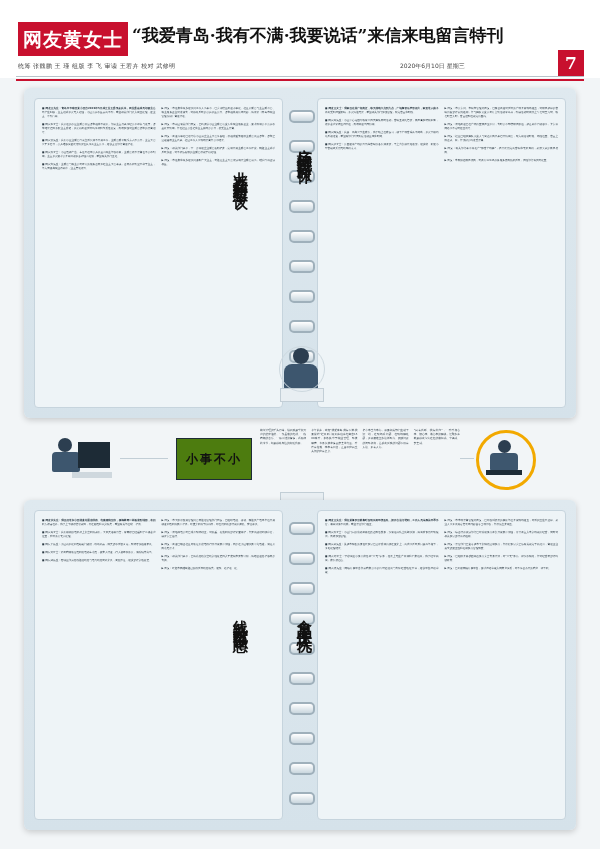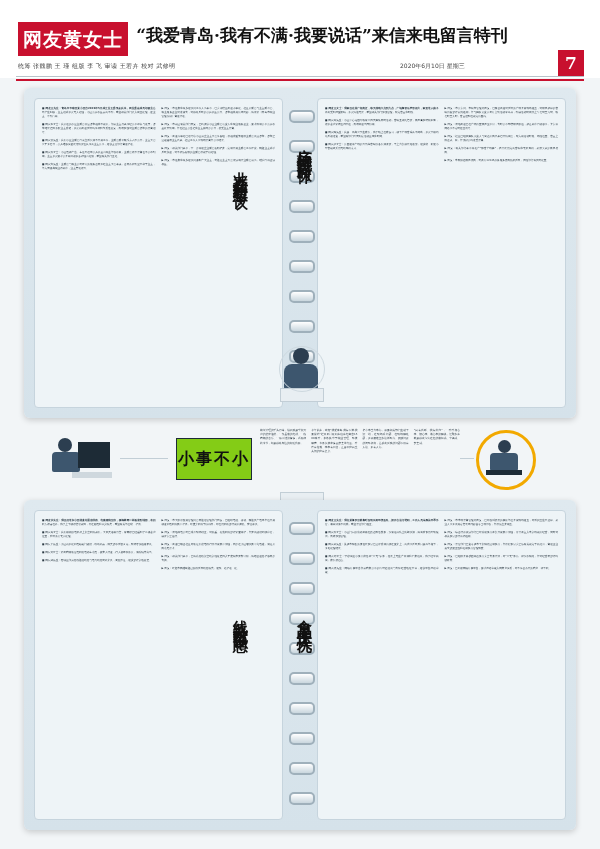--- a/index.html
+++ b/index.html
@@ -24,21 +24,20 @@
     width:110px;height:34px;
     background:#c8102e;
     color:#fff;
     font-family:"DejaVu Serif","Liberation Serif",serif;
     font-size:19px;font-weight:bold;letter-spacing:1px;
     display:flex;align-items:center;justify-content:center;
     line-height:1;
   }
   .headline{
     position:absolute;left:132px;top:24px;width:380px;
-    text-align:center;
     font-family:"DejaVu Serif","Liberation Serif",serif;
     font-size:17px;font-weight:bold;color:#111;
     white-space:nowrap;
     letter-spacing:0px;
   }
   .byline{
     position:absolute;left:18px;top:62px;
     font-size:6px;color:#444;letter-spacing:.4px;
   }
   .dateline{
@@ -112,22 +111,22 @@
   
   .band{
     position:absolute;left:24px;top:420px;width:552px;height:76px;
   }
   .band-title{
     position:absolute;left:152px;top:18px;
     width:74px;height:40px;
     border:1px solid #1d2b36;
     display:flex;align-items:center;justify-content:center;
     font-family:"DejaVu Serif","Liberation Serif",serif;
-    font-size:16px;font-weight:bold;color:#111;letter-spacing:2px;
-    background:#84cc16;
+    font-size:12px;font-weight:bold;color:#111;letter-spacing:2px;
+    background:#4d7c0f;
   }
   .band-text{
     position:absolute;left:236px;top:8px;width:200px;height:60px;
     display:flex;gap:5px;
   }
   .band-text .para{font-size:2.7px;}
   
   .ill{position:absolute;}
   .fig-head{border-radius:50%;position:absolute;}
   .fig-body{position:absolute;border-radius:4px 4px 2px 2px;}

